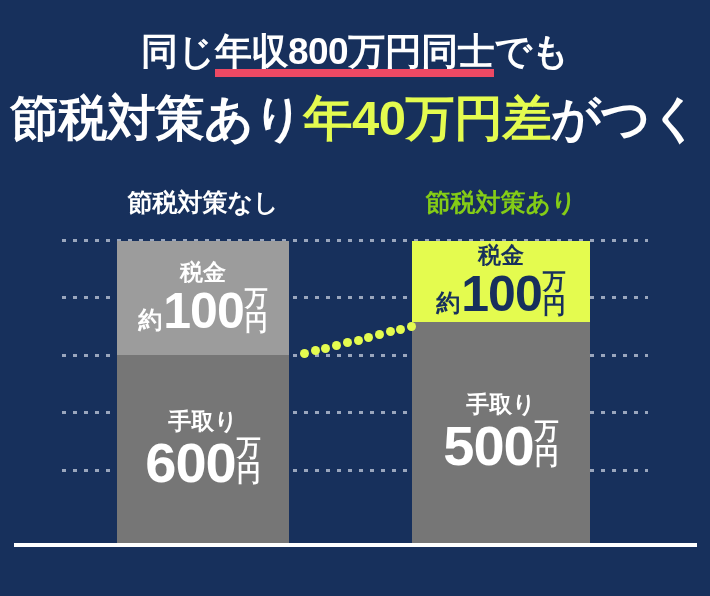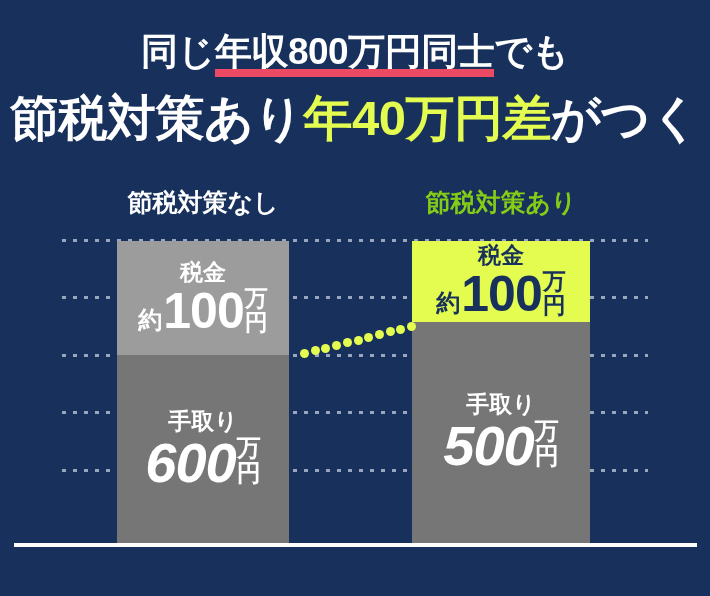--- a/index.html
+++ b/index.html
@@ -150,21 +150,21 @@
     align-self: flex-start;
   }
   .amt-units span {
     font-size: 23px;
     font-weight: 700;
     line-height: 1.05;
   }
 
   
   .seg-take .seg-caption { font-size: 23px; }
-  .seg-take .amt-num { font-size: 56px; font-style: italic; }
+  .seg-take .amt-num { font-size: 56px; }
   .seg-take .amt-units span { font-size: 24px; }
 
   .text-white { color: #ffffff; }
   .text-navy  { color: #17305c; }
 
   
   #connector {
     position: absolute;
     left: 289px;
     top: 310px;

